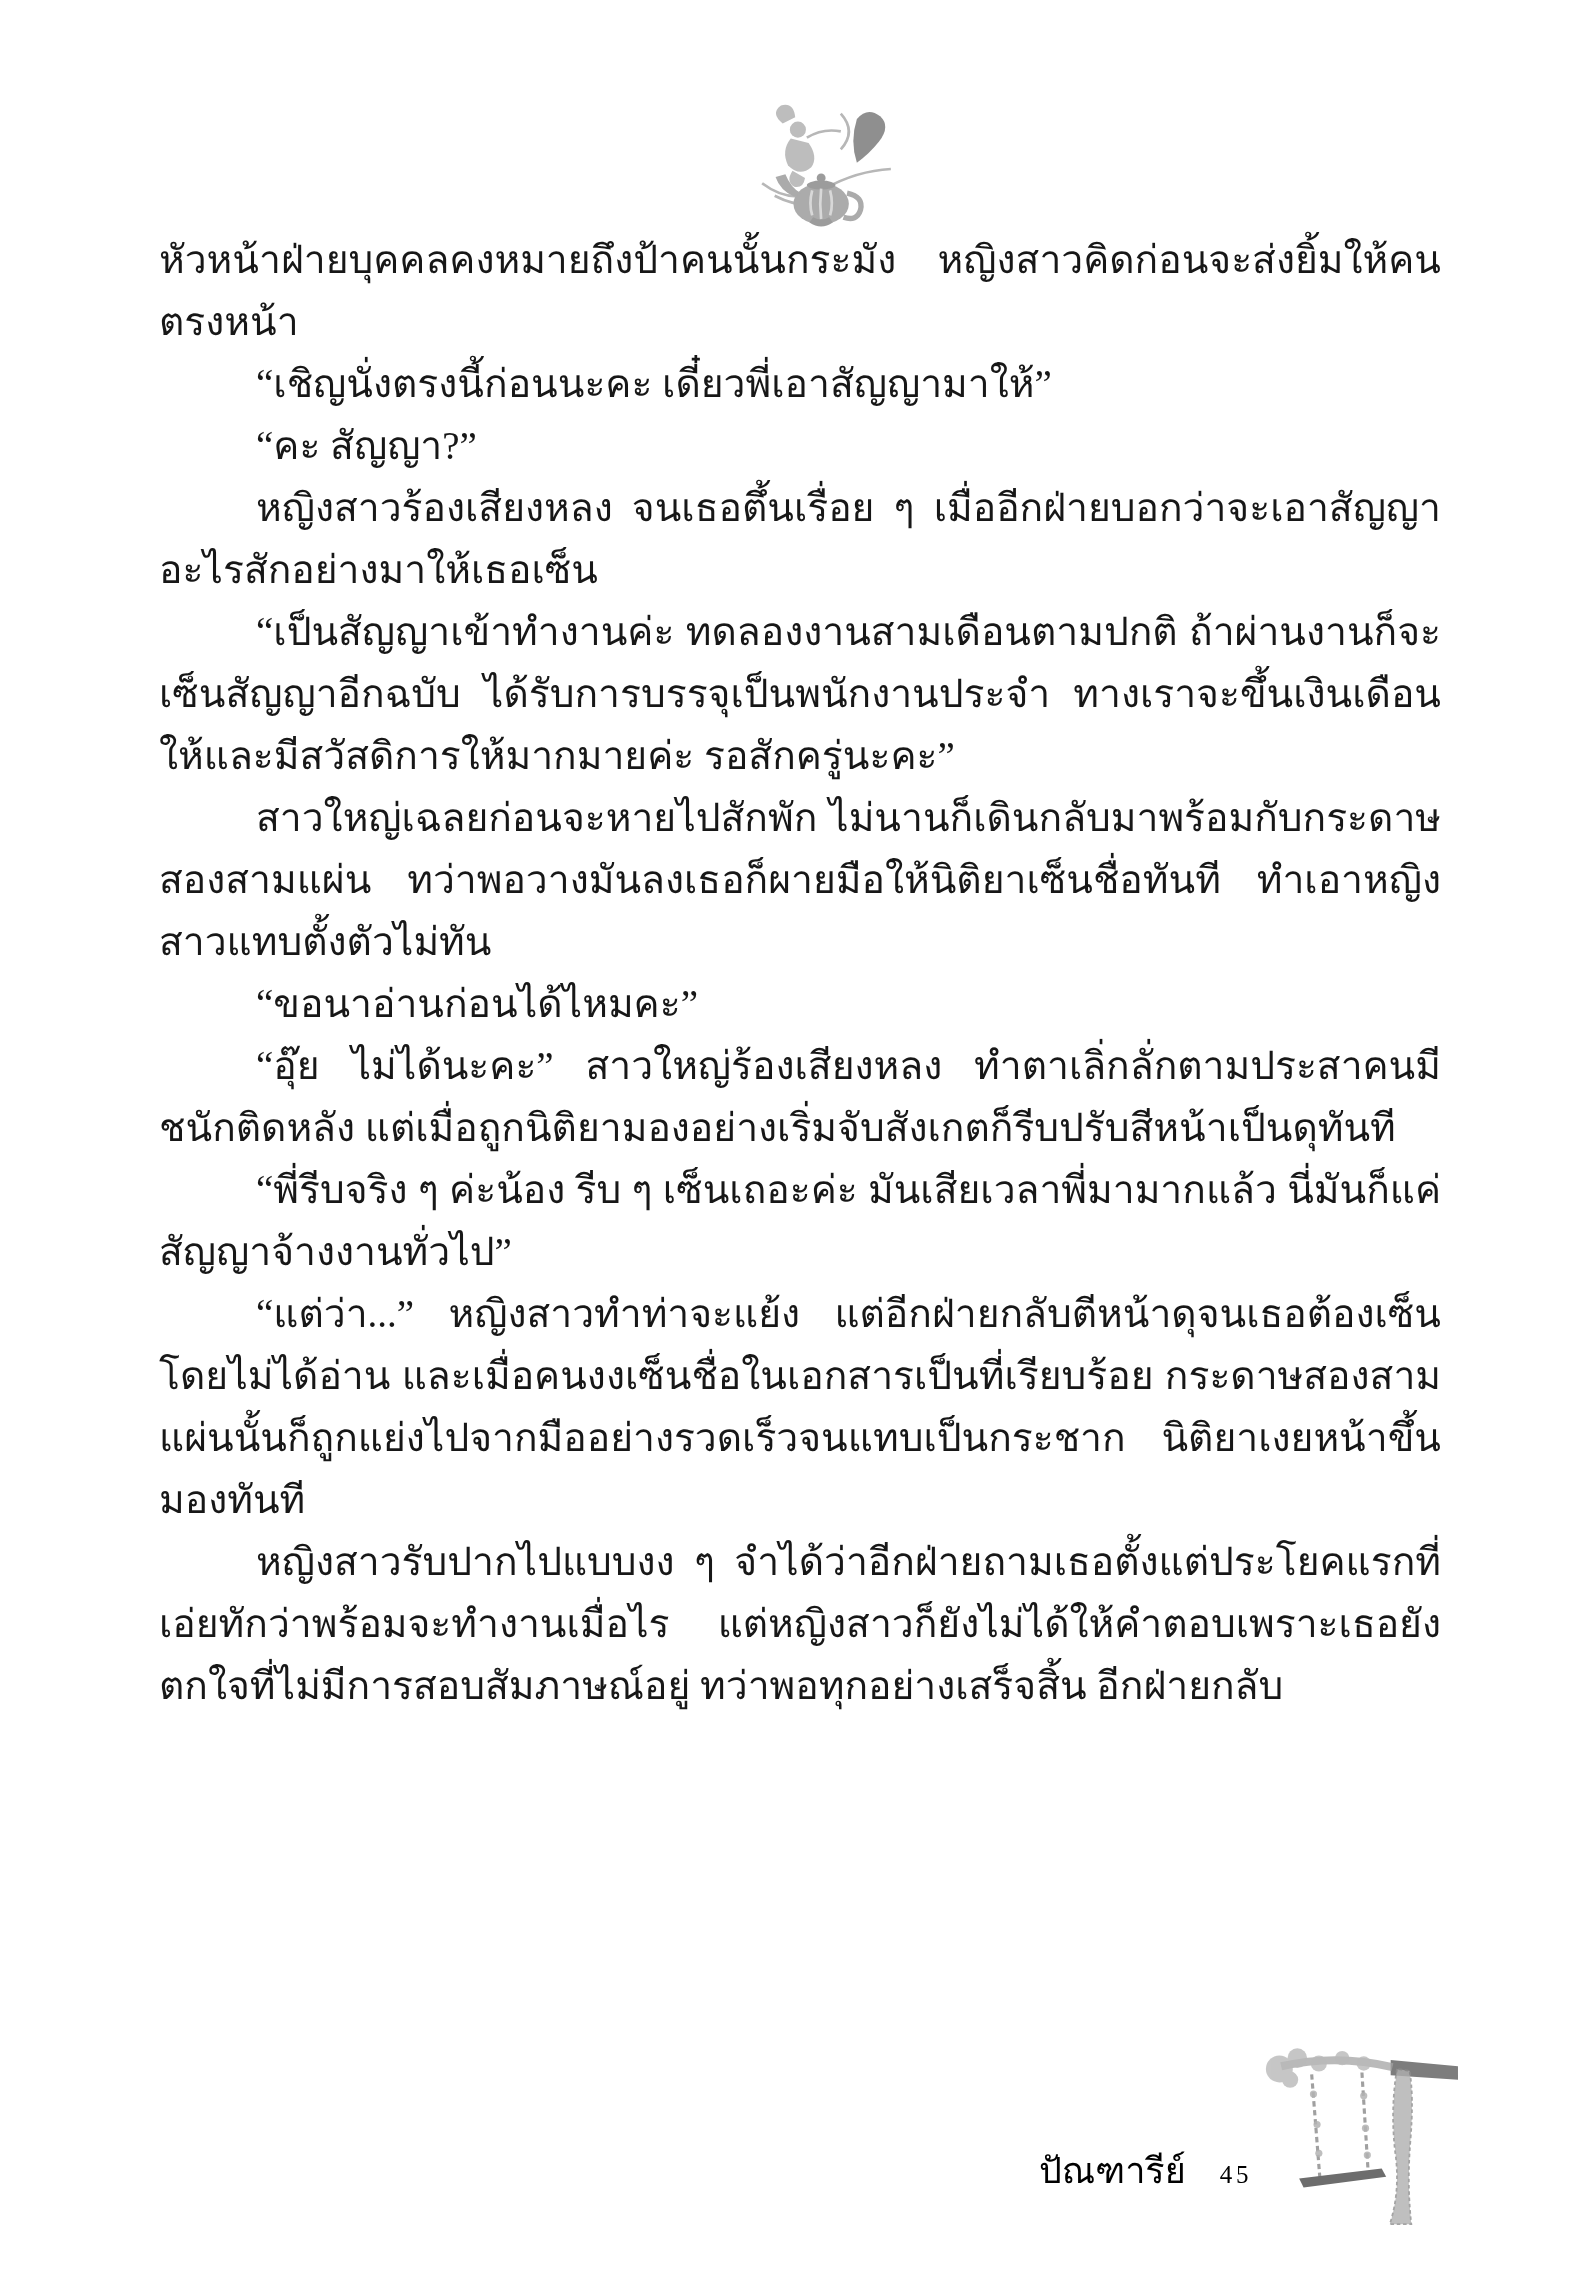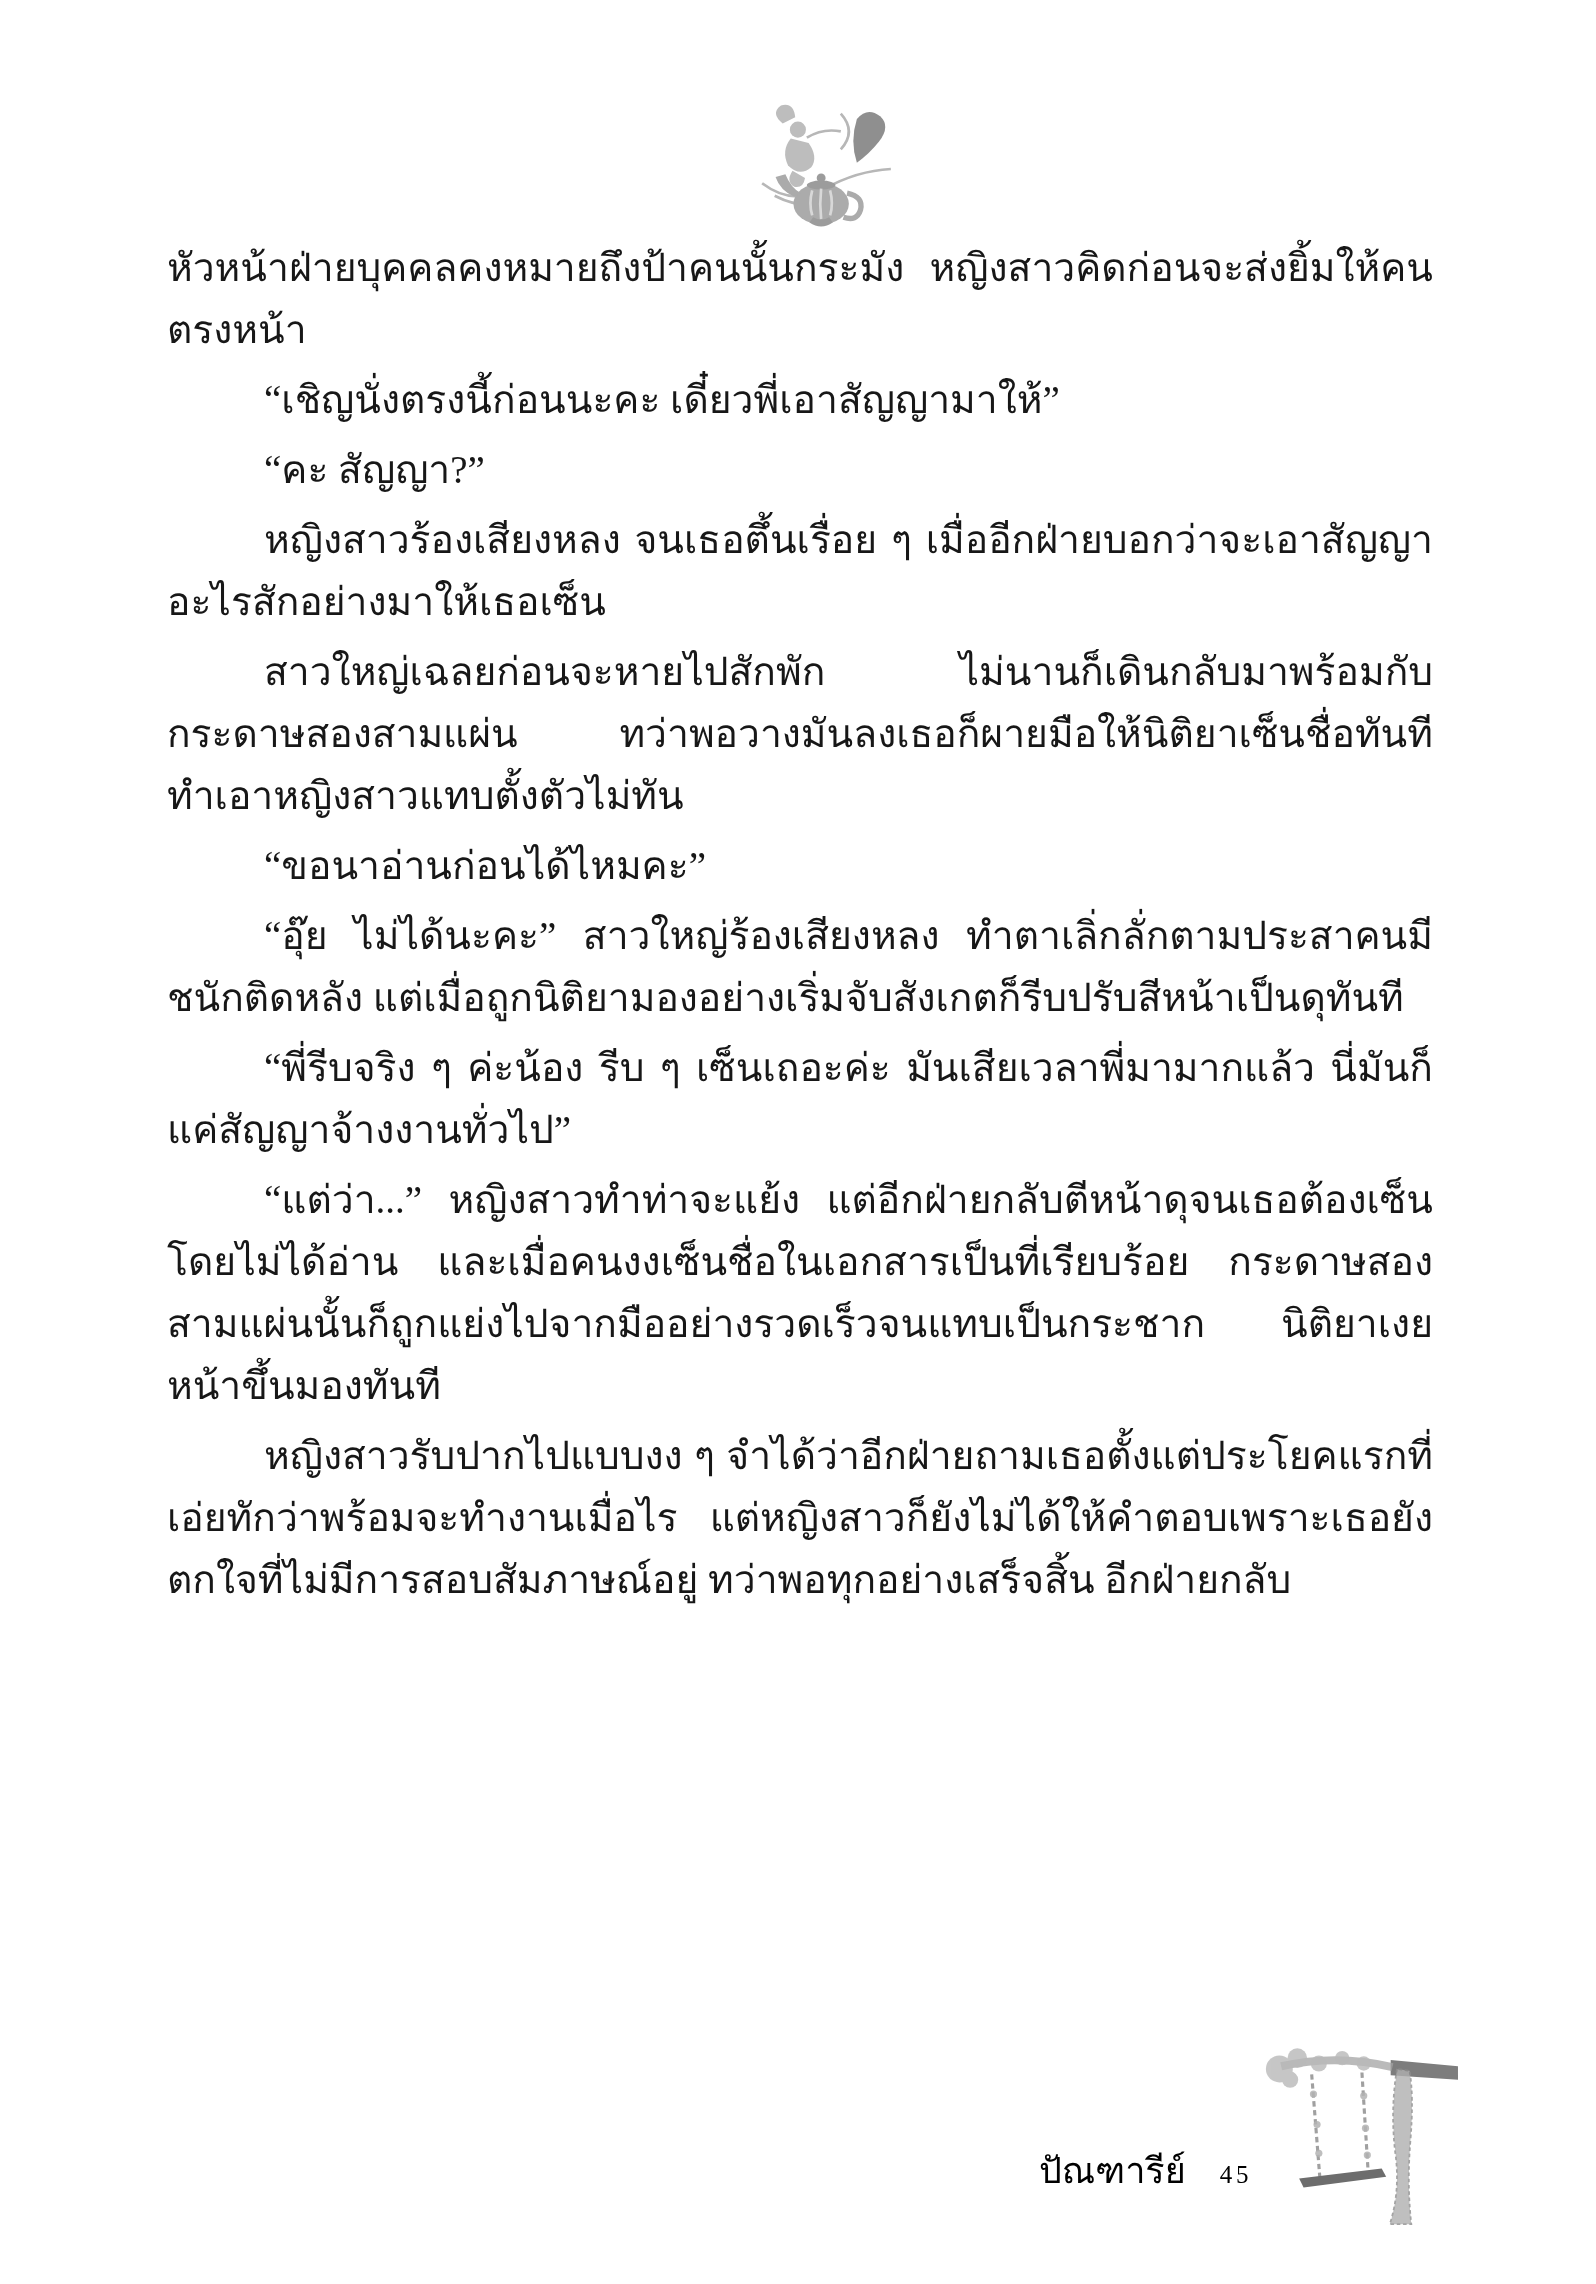--- a/index.html
+++ b/index.html
@@ -24,21 +24,21 @@
   .body-text {
     position: absolute;
     left: 159px; top: 229px;
     width: 1282px;
     font-size: 39px;
     line-height: 62px;
     color: #171717;
     text-align: justify;
     word-wrap: break-word;
   }
-  .body-text p { margin: 8px; padding: 0; }
+  .body-text p { margin: 0; padding: 0; }
   .body-text p.indent { text-indent: 97px; }
 
   .footer {
     position: absolute;
     left: 1039px; top: 2142px;
     display: flex;
     align-items: baseline;
     gap: 34px;
     color: #000000;
   }
@@ -75,20 +75,21 @@
         <path d="M64 104 Q60 119 64 132 M74 102 Q72 119 74 136 M84 104 Q88 119 84 132" stroke="#d8d8d8" stroke-width="3" fill="none"></path>
       </g>
     </svg>
   </div>
 
   <div class="body-text">
     <p class="para">หัวหน้าฝ่ายบุคคลคงหมายถึงป้าคนนั้นกระมัง หญิงสาวคิดก่อนจะส่งยิ้มให้คนตรงหน้า</p>
     <p class="para indent">“เชิญนั่งตรงนี้ก่อนนะคะ เดี๋ยวพี่เอาสัญญามาให้”</p>
     <p class="para indent">“คะ สัญญา?”</p>
     <p class="para indent">หญิงสาวร้องเสียงหลง จนเธอตึ้นเรื่อย ๆ เมื่ออีกฝ่ายบอกว่าจะเอาสัญญาอะไรสักอย่างมาให้เธอเซ็น</p>
+    <p class="para indent">“เป็นสัญญาเข้าทำงานค่ะ ทดลองงานสามเดือนตามปกติ ถ้าผ่านงานก็จะเซ็นสัญญาอีกฉบับ ได้รับการบรรจุเป็นพนักงานประจำ ทางเราจะขึ้นเงินเดือนให้และมีสวัสดิการให้มากมายค่ะ รอสักครู่นะคะ”</p>
     <p class="para indent">สาวใหญ่เฉลยก่อนจะหายไปสักพัก ไม่นานก็เดินกลับมาพร้อมกับกระดาษสองสามแผ่น ทว่าพอวางมันลงเธอก็ผายมือให้นิติยาเซ็นชื่อทันที ทำเอาหญิงสาวแทบตั้งตัวไม่ทัน</p>
     <p class="para indent">“ขอนาอ่านก่อนได้ไหมคะ”</p>
     <p class="para indent">“อุ๊ย ไม่ได้นะคะ” สาวใหญ่ร้องเสียงหลง ทำตาเลิ่กลั่กตามประสาคนมีชนักติดหลัง แต่เมื่อถูกนิติยามองอย่างเริ่มจับสังเกตก็รีบปรับสีหน้าเป็นดุทันที</p>
     <p class="para indent">“พี่รีบจริง ๆ ค่ะน้อง รีบ ๆ เซ็นเถอะค่ะ มันเสียเวลาพี่มามากแล้ว นี่มันก็แค่สัญญาจ้างงานทั่วไป”</p>
     <p class="para indent">“แต่ว่า...” หญิงสาวทำท่าจะแย้ง แต่อีกฝ่ายกลับตีหน้าดุจนเธอต้องเซ็นโดยไม่ได้อ่าน และเมื่อคนงงเซ็นชื่อในเอกสารเป็นที่เรียบร้อย กระดาษสองสามแผ่นนั้นก็ถูกแย่งไปจากมืออย่างรวดเร็วจนแทบเป็นกระชาก นิติยาเงยหน้าขึ้นมองทันที</p>
     <p class="para indent">หญิงสาวรับปากไปแบบงง ๆ จำได้ว่าอีกฝ่ายถามเธอตั้งแต่ประโยคแรกที่เอ่ยทักว่าพร้อมจะทำงานเมื่อไร แต่หญิงสาวก็ยังไม่ได้ให้คำตอบเพราะเธอยังตกใจที่ไม่มีการสอบสัมภาษณ์อยู่ ทว่าพอทุกอย่างเสร็จสิ้น อีกฝ่ายกลับ</p>
   </div>
 
   <div class="footer">
     <span class="author">ปัณฑารีย์</span>

